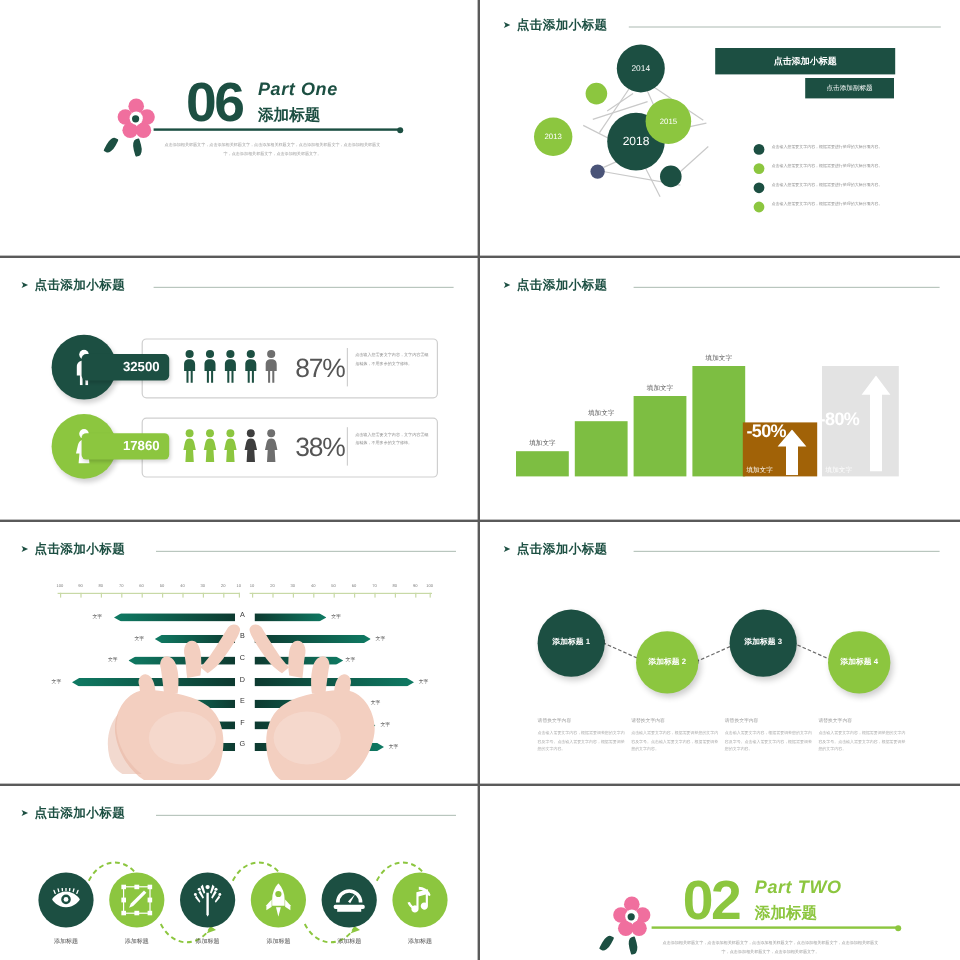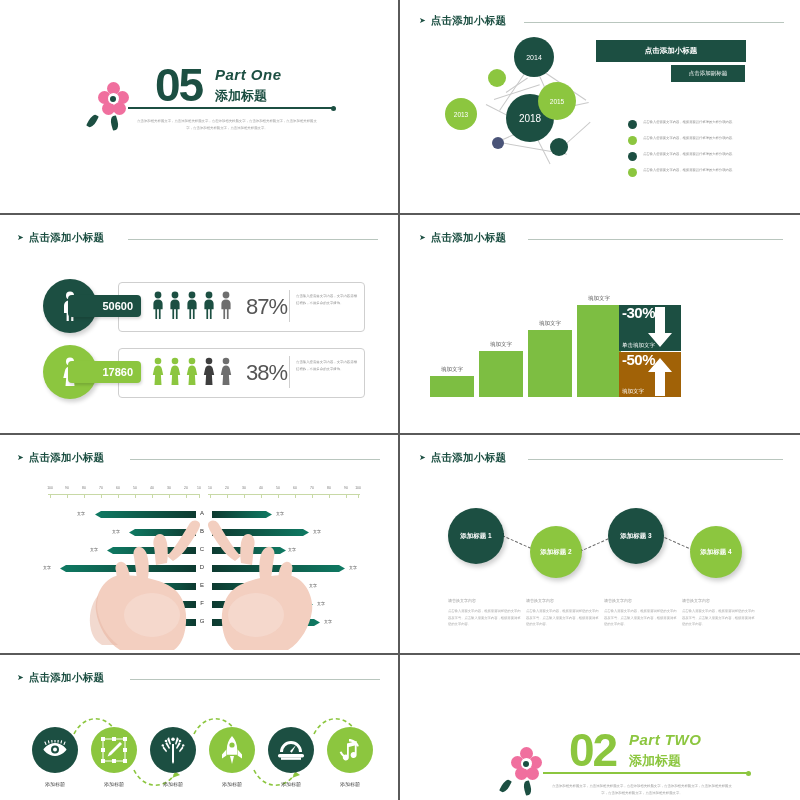--- a/index.html
+++ b/index.html
@@ -94,21 +94,21 @@
       <div class="petal" style="left:9px;top:0px;"></div>
       <div class="petal" style="left:0px;top:9px;"></div>
       <div class="petal" style="left:18px;top:9px;"></div>
       <div class="petal" style="left:4px;top:20px;"></div>
       <div class="petal" style="left:15px;top:20px;"></div>
       <div class="fcore" style="left:9.5px;top:11px;"></div>
       <div class="fcore2" style="left:12px;top:13.5px;"></div>
       <div class="leaf" style="left:-9px;top:32px;transform:rotate(28deg);"></div>
       <div class="leaf" style="left:13px;top:34px;transform:rotate(-16deg);"></div>
     </div>
-    <div class="sec-num" style="left:155px;top:62px;font-size:46px;color:#1c4f42;">05</div>
+    <div class="sec-num" style="left:155px;top:62px;font-size:46px;color:#1c4f42;">06</div>
     <div class="sec-en" style="left:215px;top:66px;font-size:15px;color:#1c4f42;">Part One</div>
     <div class="sec-cn" style="left:215px;top:87px;font-size:13px;color:#1c4f42;">添加标题</div>
     <div class="sec-rule" style="left:128px;top:107px;width:206px;background:#1c4f42;"></div>
     <div class="sec-dot" style="left:331px;top:105.5px;background:#1c4f42;"></div>
     <div class="sec-body" style="left:136px;top:118px;width:182px;">点击添加相关标题文字，点击添加相关标题文字，点击添加相关标题文字，点击添加相关标题文字，点击添加相关标题文字，点击添加相关标题文字，点击添加相关标题文字。</div>
   </div>
 
   <div class="slide" style="left:402px;top:0;width:398px;height:213px;">
     <div class="shead">
       <span class="arw">➤</span>
@@ -177,21 +177,21 @@
     <div class="shead-rule" style="left:128px;width:250px;"></div>
 
     <div class="pbox" style="left:118px;top:65px;width:245px;height:48px;"></div>
     <div class="pcircle" style="left:43px;top:62px;width:54px;height:54px;background:#1c4f42;">
       <svg width="20" height="30" viewBox="0 0 20 30">
         <circle cx="10" cy="4.5" r="4" fill="#fff"></circle>
         <path d="M10 9.5c-4 0-6 2-6 5.5v7h2.6v8h2.2v-8h2.4v8h2.2v-8H16v-7c0-3.5-2-5.5-6-5.5z" fill="#fff"></path>
       </svg>
     </div>
     <div class="ptag" style="left:68px;top:78px;width:73px;height:22px;background:#1c4f42;">
-      <span>50600</span>
+      <span>32500</span>
     </div>
     <svg style="position:absolute;left:152px;top:74px;" width="84" height="30" viewBox="0 0 84 30">
       <g fill="#1c4f42">
         <circle cx="6" cy="4" r="3.4"></circle>
           <path d="M6 8.4c-3.1 0-4.6 1.6-4.6 4.3v5.5h2v9.8h1.7v-9.8h1.8v9.8h1.7v-9.8h2v-5.5c0-2.7-1.5-4.3-4.6-4.3z"></path>
       </g>
       <g fill="#1c4f42" transform="translate(17,0)">
         <circle cx="6" cy="4" r="3.4"></circle>
           <path d="M6 8.4c-3.1 0-4.6 1.6-4.6 4.3v5.5h2v9.8h1.7v-9.8h1.8v9.8h1.7v-9.8h2v-5.5c0-2.7-1.5-4.3-4.6-4.3z"></path>
       </g>
@@ -261,36 +261,36 @@
 
     <div class="bar" style="left:77px;top:134px;width:44px;height:46px;"></div>
     <div class="barlbl" style="left:77px;top:124px;width:44px;">填加文字</div>
 
     <div class="bar" style="left:126px;top:113px;width:44px;height:67px;"></div>
     <div class="barlbl" style="left:126px;top:103px;width:44px;">填加文字</div>
 
     <div class="bar" style="left:175px;top:88px;width:44px;height:92px;"></div>
     <div class="barlbl" style="left:175px;top:78px;width:44px;">填加文字</div>
 
-    <div class="apanel" style="left:217px;top:88px;width:62px;height:46px;background:#1c4f42;">
-      <div class="big" style="left:3px;top:-1px;">-30%</div>
-      <svg style="position:absolute;left:27px;top:2px;" width="28" height="42" viewBox="0 0 28 42">
-        <path d="M9 0h10v26h7L14 40 2 26h7z" fill="#fff"></path>
-      </svg>
-      <div class="cap" style="left:3px;bottom:2px;">单击填加文字</div>
-    </div>
 
     <div class="apanel" style="left:217px;top:135px;width:62px;height:45px;background:#a16207;">
       <div class="big" style="left:3px;top:-1px;">-50%</div>
       <svg style="position:absolute;left:27px;top:6px;" width="28" height="38" viewBox="0 0 28 38">
         <path d="M14 0l12 14h-7v24H9V14H2z" fill="#fff"></path>
       </svg>
       <div class="cap" style="left:3px;bottom:2px;">填加文字</div>
     </div>
 
+    <div class="apanel" style="left:283px;top:88px;width:64px;height:92px;background:#e3e3e3;">
+      <svg style="position:absolute;left:30px;top:8px;" width="30" height="80" viewBox="0 0 30 80">
+        <path d="M15 0l12 16h-7v64H10V16H3z" fill="#fff"></path>
+      </svg>
+      <div class="big" style="left:-2px;top:36px;">-80%</div>
+      <div class="cap" style="left:3px;bottom:2px;">填加文字</div>
+    </div>
   </div>
 
   <div class="slide" style="left:0;top:437px;width:398px;height:216px;">
     <div class="shead">
       <span class="arw">➤</span>
       <span class="ttl">点击添加小标题</span>
     </div>
     <div class="shead-rule" style="left:130px;width:250px;"></div>
 
     <div class="ruler" style="left:48px;top:57px;width:152px;"></div>

